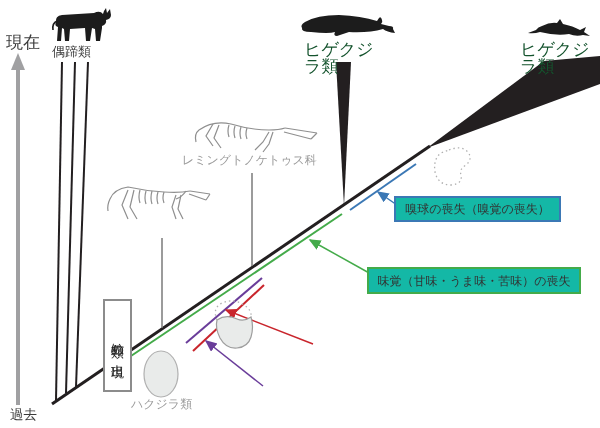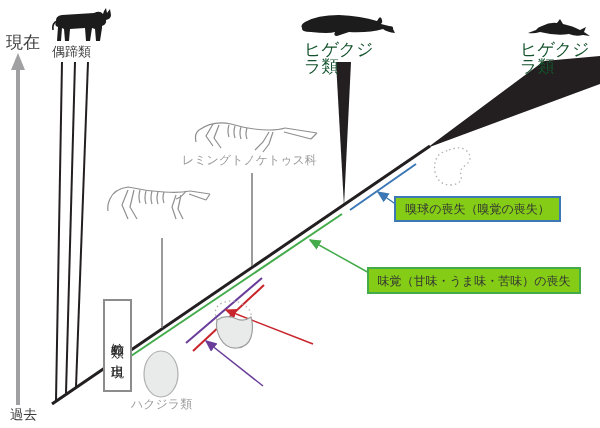--- a/index.html
+++ b/index.html
@@ -5,21 +5,21 @@
   html,body{margin:0;padding:0;background:#fff;}
   #canvas{
     position:relative;width:600px;height:428px;background:#ffffff;overflow:hidden;
     font-family:"Liberation Sans","DejaVu Sans",sans-serif;color:#3a3a3a;
   }
   .abs{position:absolute;}
   .lbl{font-size:13px;color:#3a3a3a;white-space:nowrap;line-height:1;}
   .lbl-gray{font-size:12px;color:#9b9b9b;white-space:nowrap;line-height:1;text-align:center;}
   .taxon{font-size:17px;color:#14532d;text-align:left;line-height:1;}
   .event-box{
-    box-sizing:border-box;background:#84cc16;display:flex;align-items:center;justify-content:center;
+    box-sizing:border-box;background:#14b8a6;display:flex;align-items:center;justify-content:center;
     font-size:12px;color:#333;white-space:nowrap;line-height:1;padding:0 4px;
   }
   .box-blue{border:2px solid #3b78b5;}
   .box-green{border:2px solid #44ab4a;}
   .box-red{border:2px solid #c9252c;}
   .box-purple{border:2px solid #6a3d9a;}
   .origin-box{
     box-sizing:border-box;border:2px solid #8c8c8c;background:#fff;
     writing-mode:vertical-rl;text-orientation:upright;
     display:flex;align-items:center;justify-content:center;

